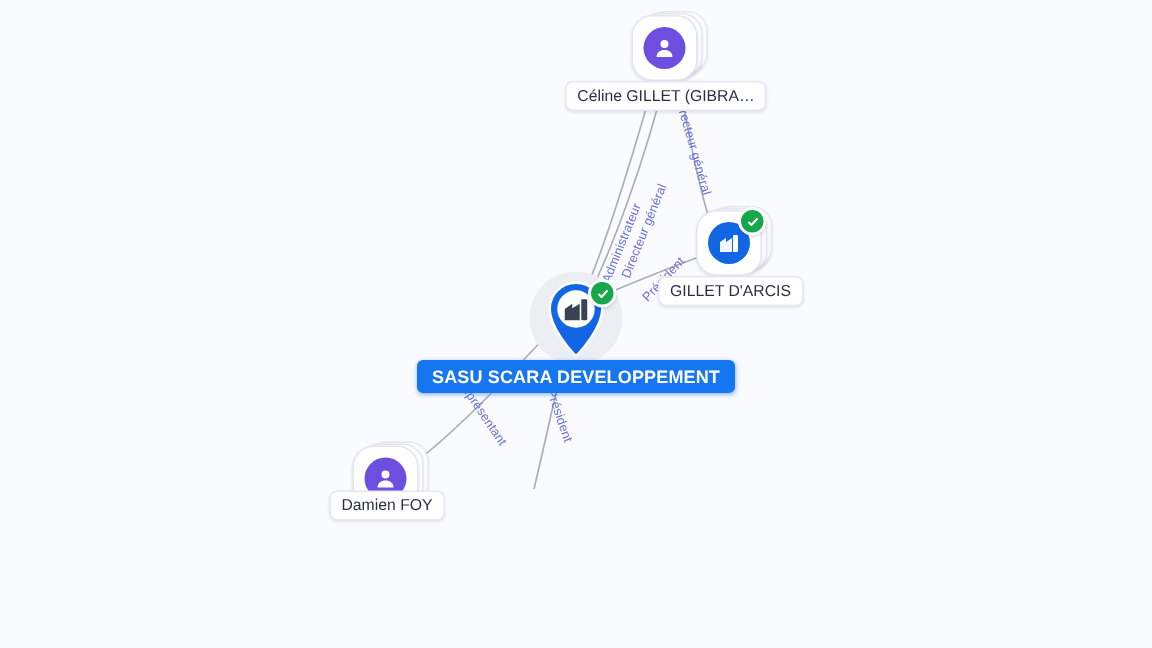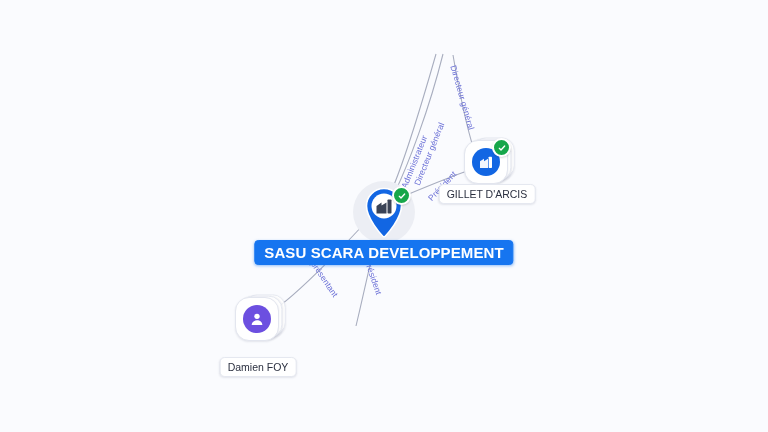--- a/index.html
+++ b/index.html
@@ -58,21 +58,21 @@
   .nlabel{
     position:absolute;left:50%;transform:translateX(-50%);
     white-space:nowrap;
     font-size:10.5px;color:#2b3040;
     background:#ffffff;border:1px solid #e5e8f0;
     border-radius:5px;padding:3px 7px;
     box-shadow:0 1px 2px rgba(30,40,80,.10);
   }
   .nlabel.root{
     background:#1675f0;border-color:#1675f0;color:#ffffff;
-    font-size:15px;font-weight:600;letter-spacing:.1px;
+    font-size:12px;font-weight:600;letter-spacing:.1px;
     border-radius:4px;padding:3px 9px;
     box-shadow:0 1px 3px rgba(22,117,240,.45);
   }
 
   
   .elabel{
     position:absolute;
     font-size:8.5px;color:#6a6fd6;
     white-space:nowrap;
     transform-origin:0 0;
@@ -106,20 +106,35 @@
   <div class="elabel" style="left:412px;top:183px;transform:rotate(-68deg);">Directeur général</div>
 
   <div class="elabel" style="left:458px;top:64px;transform:rotate(74deg);">Directeur général</div>
 
   <div class="elabel" style="left:426px;top:196px;transform:rotate(-47deg);">Président</div>
 
   <div class="elabel" style="left:311px;top:250px;transform:rotate(56deg);">Représentant</div>
 
   <div class="elabel" style="left:372px;top:258px;transform:rotate(71deg);">Président</div>
 
+  <div class="node" style="left:444px;top:33px;">
+    <div class="stack">
+      <div class="card c3"></div>
+      <div class="card c2"></div>
+      <div class="card c1">
+        <div class="avatar person">
+          <svg width="16" height="16" viewBox="0 0 24 24" fill="#ffffff">
+            <circle cx="12" cy="8" r="4"></circle>
+            <path d="M4 21c0-4.4 3.6-7 8-7s8 2.6 8 7z"></path>
+          </svg>
+        </div>
+      </div>
+    </div>
+    <div class="nlabel" style="top:44px;">Céline GILLET (GIBRA…</div>
+  </div>
 
   <div class="node" style="left:487px;top:163px;">
     <div class="stack">
       <div class="card c3"></div>
       <div class="card c2"></div>
       <div class="card c1">
         <div class="avatar company">
           <svg width="16" height="16" viewBox="0 0 24 24" fill="#ffffff">
             <path d="M3 21V11l6-4v4l6-4v14z" opacity=".95"></path>
             <rect x="16" y="4" width="5" height="17" rx="1"></rect>
@@ -163,17 +178,17 @@
       <div class="card c2"></div>
       <div class="card c1">
         <div class="avatar person">
           <svg width="16" height="16" viewBox="0 0 24 24" fill="#ffffff">
             <circle cx="12" cy="8" r="4"></circle>
             <path d="M4 21c0-4.4 3.6-7 8-7s8 2.6 8 7z"></path>
           </svg>
         </div>
       </div>
     </div>
-    <div class="nlabel" style="top:60px;">Damien FOY</div>
+    <div class="nlabel" style="top:30px;">Damien FOY</div>
   </div>
 
 
 </div>
 
 </body></html>

